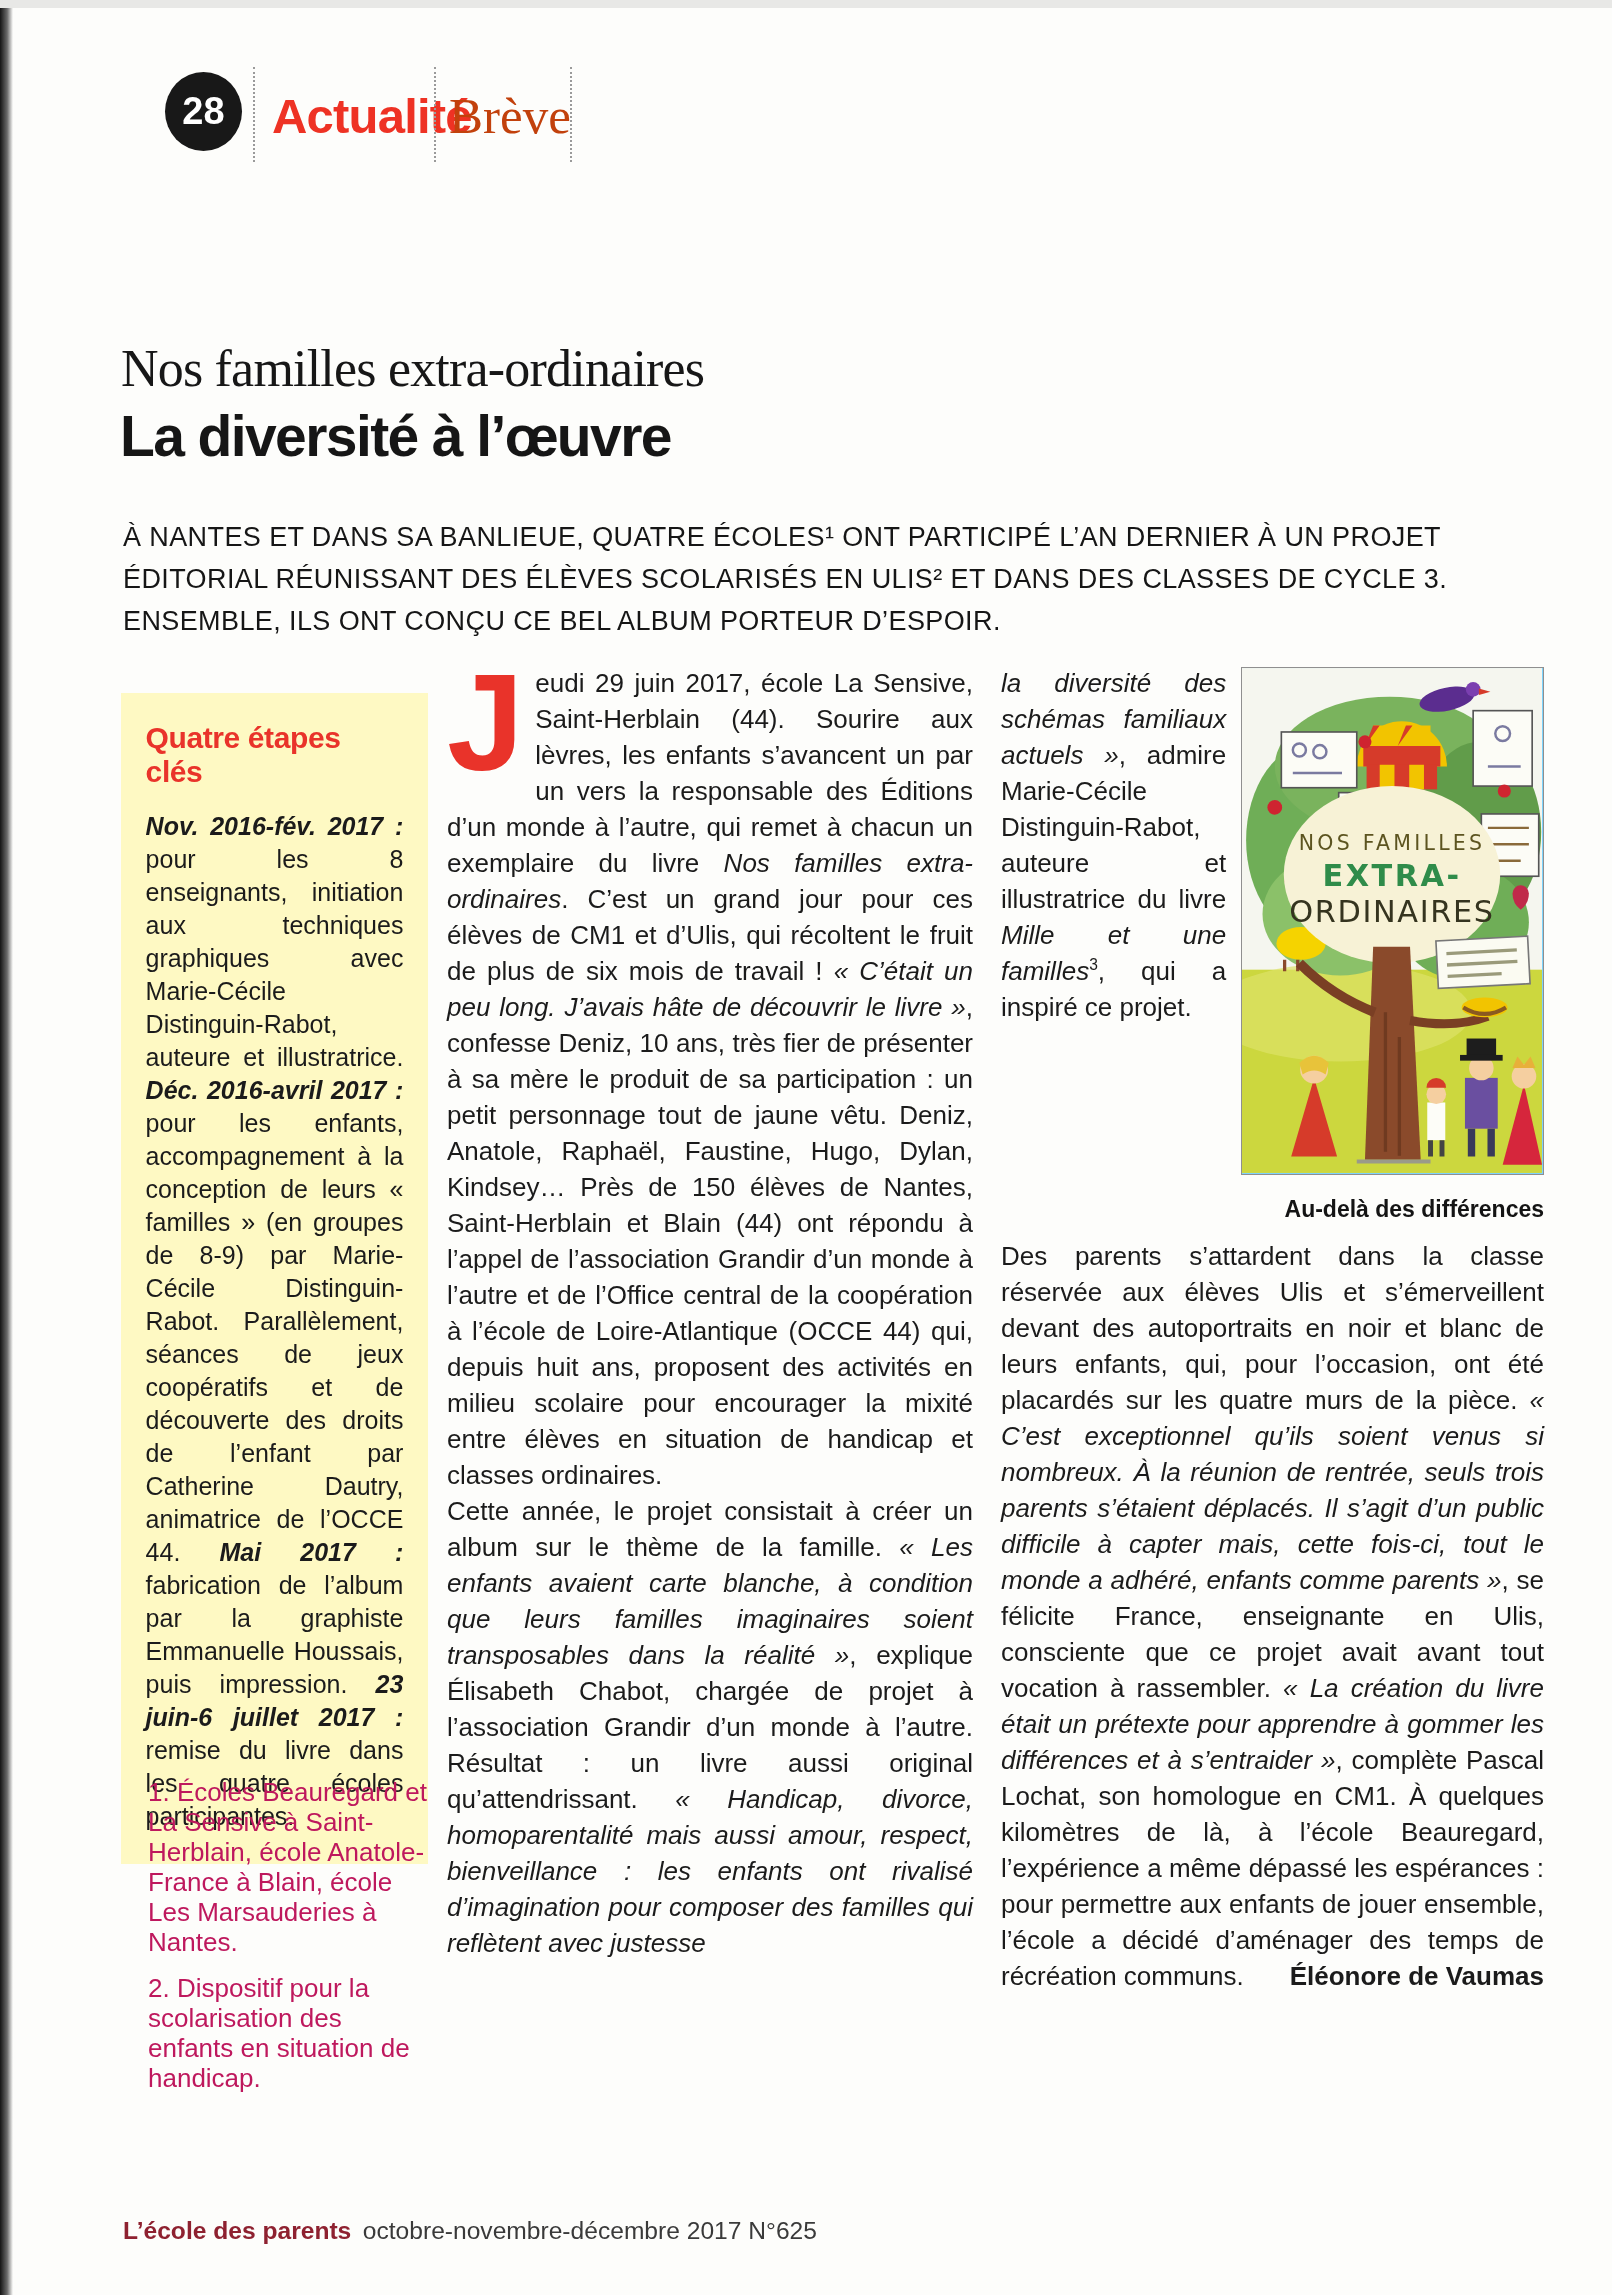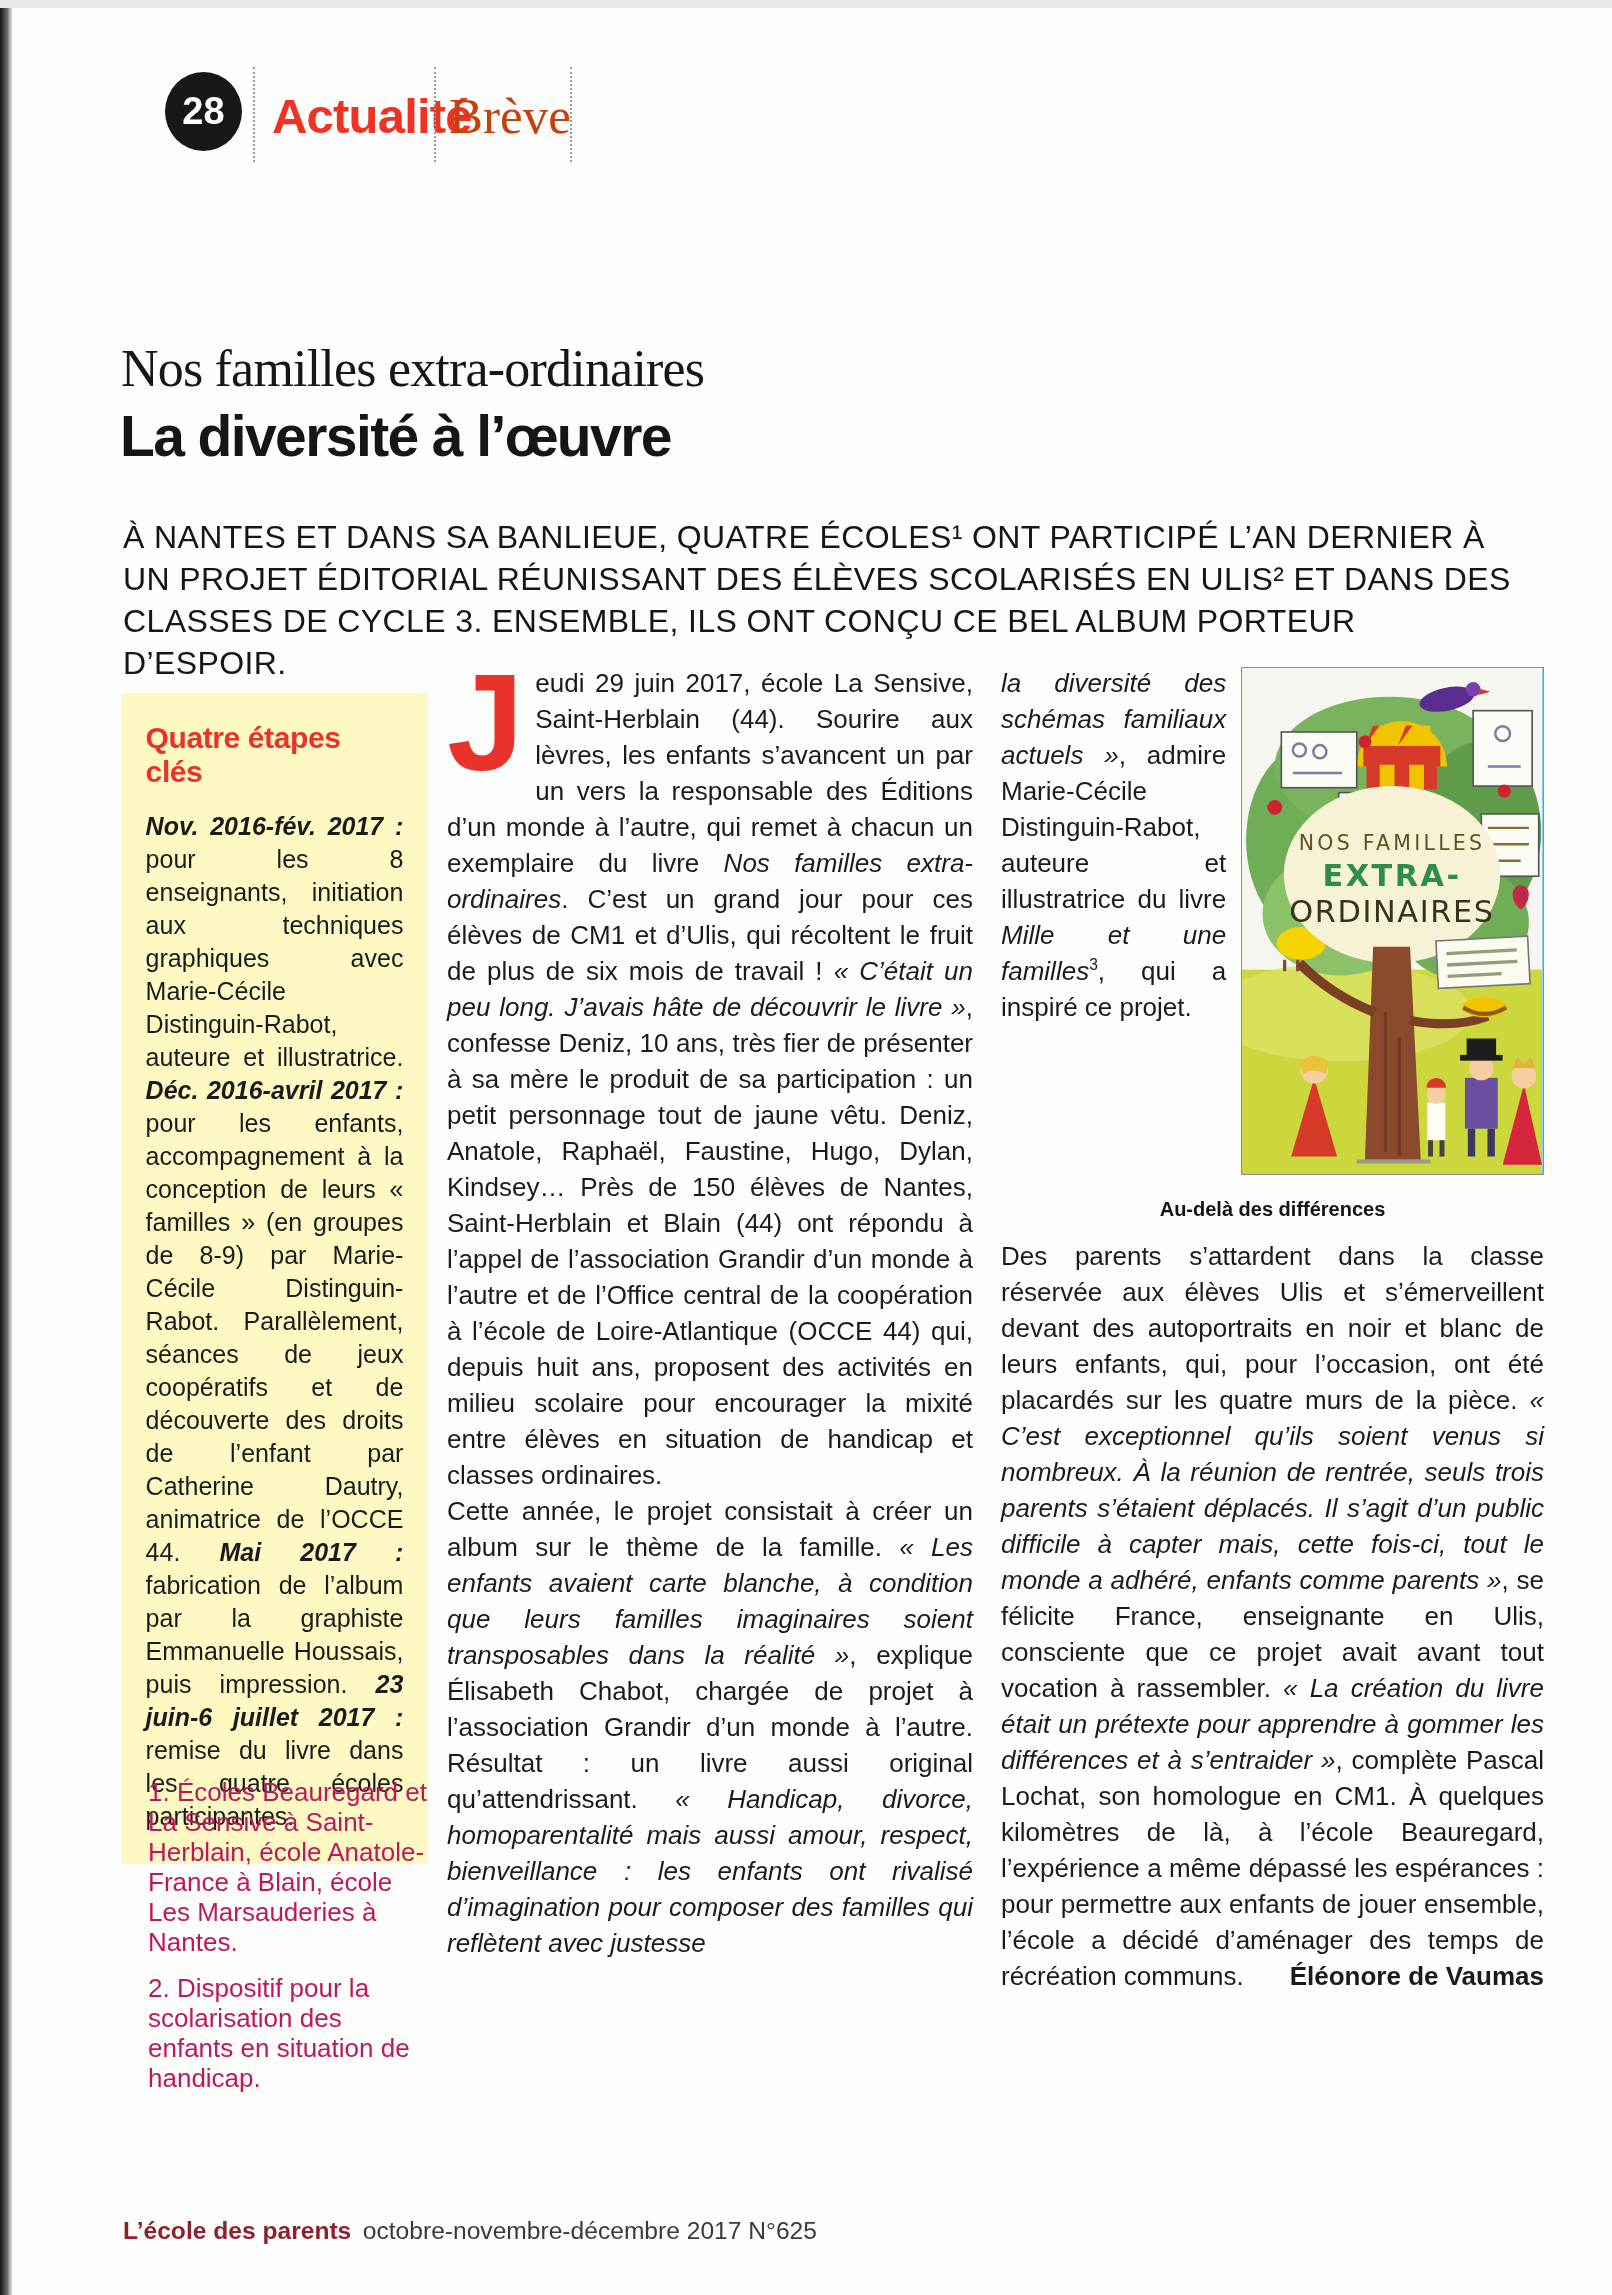--- a/index.html
+++ b/index.html
@@ -18,21 +18,21 @@
   .sep1{left:253px}.sep2{left:434px}.sep3{left:570px}
   .section-label{position:absolute;left:272px;top:80px;font-size:49px;font-weight:700;
     color:#ee3224;letter-spacing:-0.8px;}
   .rubric-label{position:absolute;left:449px;top:79px;font-size:51px;
     font-family:"Liberation Serif",serif;color:#c2410c;}
   
   .kicker{position:absolute;left:121px;top:331px;font-size:52px;
     font-family:"Liberation Serif",serif;font-weight:500;letter-spacing:-0.8px;color:#171717;}
   .headline{position:absolute;left:120px;top:395px;font-size:57px;font-weight:bold;
     letter-spacing:-1.6px;color:#161616;}
-  .standfirst{position:absolute;left:123px;top:508px;width:1393px;font-size:32px;
+  .standfirst{position:absolute;left:123px;top:508px;width:1393px;font-size:27px;
     line-height:42px;color:#161616;letter-spacing:0.4px;}
   
   .col{position:absolute;top:657px;font-size:26px;line-height:36px;text-align:justify;}
   .col-mid{left:447px;width:526px;}
   .col-right{left:1001px;width:543px;}
   .col p{margin:0;}
   .ital{font-style:italic;}
   .dropcap{float:left;color:#e9332a;font-weight:bold;font-size:138px;line-height:105px;
     padding:4.9px 11.5px 0 0;}
   .p2{margin-top:1.6px;}
@@ -42,22 +42,22 @@
   .sidebar h3{margin:0 0 21px 0;font-size:30px;color:#e9332a;letter-spacing:-0.4px;}
   .sidebar .entry{font-size:25px;line-height:33px;text-align:justify;}
   .sidebar .lbl{font-weight:bold;font-style:italic;}
   
   .footnotes{position:absolute;left:148px;top:1769px;width:279px;font-size:26px;
     line-height:30px;color:#be185d;}
   .footnotes div{margin-bottom:16.4px;}
   
   .bookcover{float:right;width:303px;height:508px;margin:1.6px 0 16.4px 14.8px;
     border:1.6px solid #8f8f8f;background:#7dd3fc;box-sizing:border-box;}
-  .subhead{clear:right;font-size:20px;font-weight:bold;margin:21px 0 11.5px 0 !important;
-    text-align:center;color:#141414;}
+  .subhead{clear:right;font-size:23px;font-weight:bold;margin:21px 0 11.5px 0 !important;
+    text-align:right;color:#141414;}
   .author{ text-align:right;font-weight:bold;margin-top:-36px !important;}
   
   .footer{position:absolute;left:123px;top:2209px;font-size:24.6px;color:#3a3a3a;}
   .footer .mag{font-weight:bold;color:#8e2130;margin-right:11.5px;}
   sup{font-size:60%;line-height:0;}
 </style>
 </head>
 <body>
 
 <div class="page">

